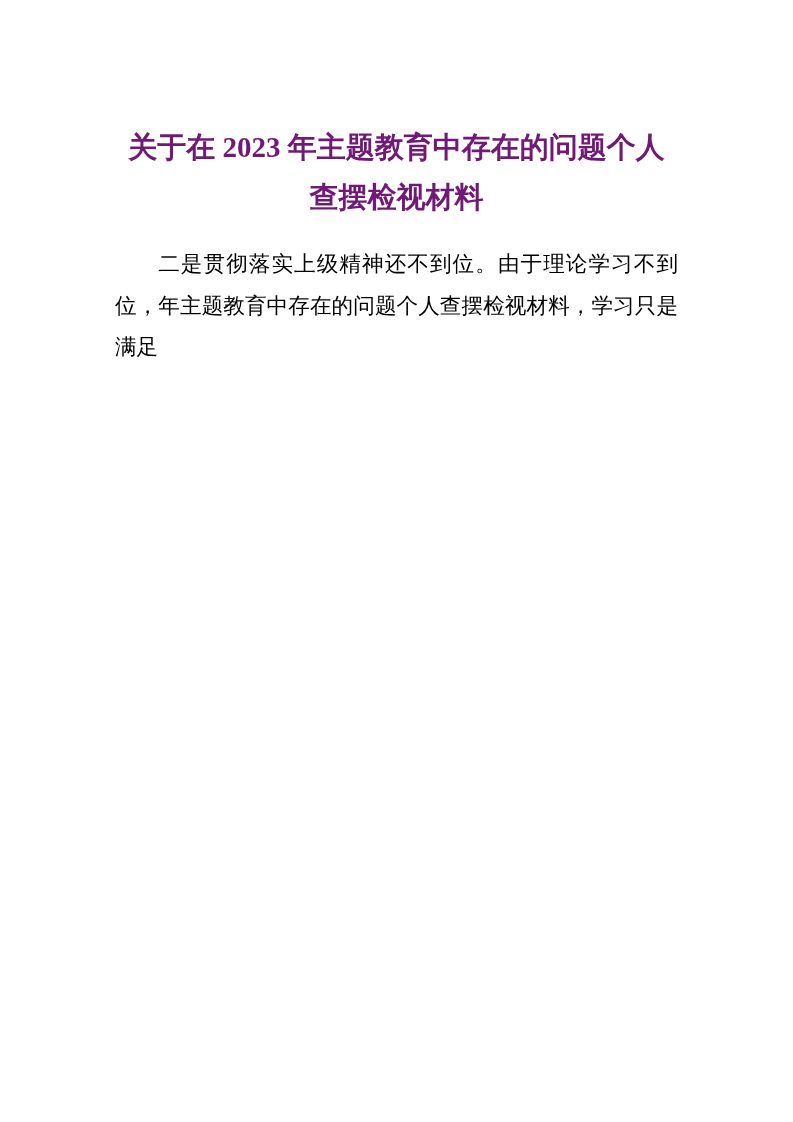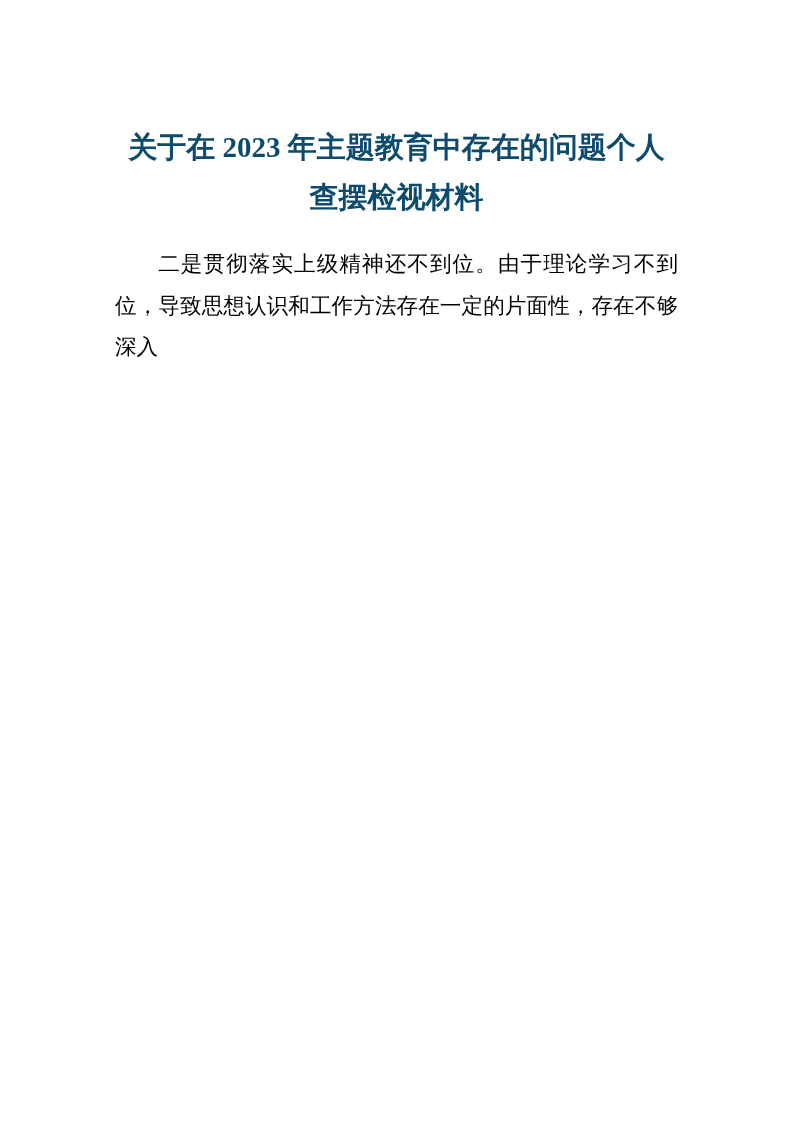--- a/index.html
+++ b/index.html
@@ -18,21 +18,21 @@
       overflow: hidden;
       color: #000000;
       font-family: "Liberation Serif", "DejaVu Serif", serif;
     }
     .doc-title {
       margin: 0 0 22px 0;
       font-size: 29px;
       font-weight: 700;
       line-height: 50px;
       text-align: center;
-      color: #0c4a6e;
+      color: #701a75;
       font-family: "Liberation Serif", "DejaVu Serif", serif;
     }
     .doc-body {
       width: 563px;
     }
     .para {
       margin: 0;
       font-size: 21.6px;
       line-height: 41.6px;
       text-align: justify;
@@ -42,15 +42,15 @@
       font-family: "Liberation Serif", "DejaVu Serif", serif;
     }
   </style>
 </head>
 <body>
 
 <div class="page">
   <h1 class="doc-title">关于在 2023 年主题教育中存在的问题个人查摆检视材料</h1>
 
   <div class="doc-body">
-    <p class="para">二是贯彻落实上级精神还不到位。由于理论学习不到位，导致思想认识和工作方法存在一定的片面性，存在不够深入</p>
+    <p class="para">二是贯彻落实上级精神还不到位。由于理论学习不到位，年主题教育中存在的问题个人查摆检视材料，学习只是满足</p>
   </div>
 </div>
 
 </body></html>

